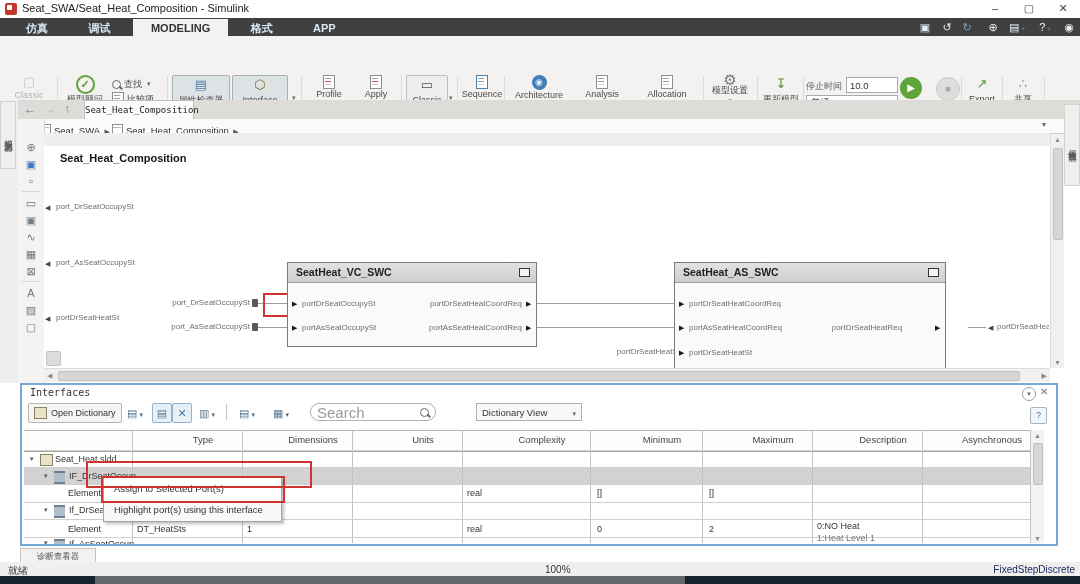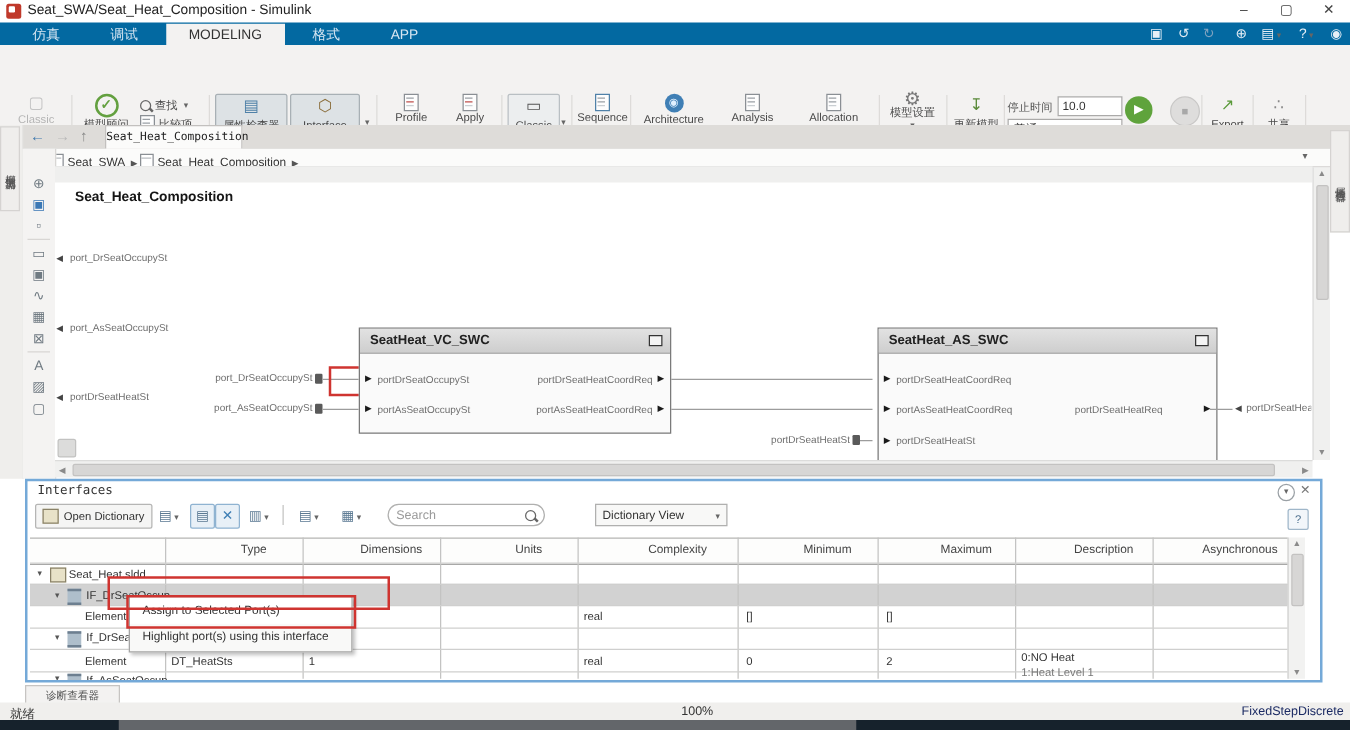--- a/index.html
+++ b/index.html
@@ -6,21 +6,21 @@
   #app{position:relative;width:1080px;height:584px;background:#fff;overflow:hidden;font-family:"Liberation Sans",sans-serif;}
   .abs{position:absolute;}
   .nw{white-space:nowrap;}
   
   .titlebar{left:0;top:0;width:1080px;height:18px;background:#fff;}
   .appicon{left:5px;top:3px;width:12px;height:12px;background:#c0392b;border-radius:2px;}
   .appicon::after{content:"";position:absolute;left:2px;top:2px;width:5px;height:5px;background:#fff;border-radius:1px;}
   .titletext{left:22px;top:2px;font-size:11px;color:#222;}
   .winbtn{top:0;width:26px;height:17px;text-align:center;font-size:11px;color:#444;line-height:17px;}
   
-  .tabrow{left:0;top:18px;width:1080px;height:18px;background:#0369a1;}
+  .tabrow{left:0;top:18px;width:1080px;height:18px;background:#404040;font-weight:bold;}
   .rtab{display:inline-block;height:18px;line-height:18px;padding:0 18px;font-size:11px;color:#d7e6f2;}
   .rtab.active{background:#f3f2f1;color:#333;}
   .qa{top:19px;height:16px;font-size:11px;color:#e7eff6;text-align:center;line-height:16px;width:18px;}
   .qa.dim{color:#7fa3c0;}
   
   .ribbon{left:0;top:36px;width:1080px;height:64px;background:#f3f2f1;border-bottom:1px solid #cfcecd;}
   .gsep{top:40px;width:1px;height:52px;background:#dddbd9;}
   .glabel{top:88px;font-size:8.5px;color:#8f8f8f;text-align:center;}
   .bb{top:39px;height:46px;display:flex;flex-direction:column;align-items:center;justify-content:flex-start;font-size:9px;color:#4a4a4a;text-align:center;line-height:10px;}
   .bb .bicon{width:20px;height:17px;display:flex;align-items:center;justify-content:center;margin-bottom:2px;font-size:13px;}
@@ -76,21 +76,21 @@
   .sbarh{left:44px;top:368px;width:1006px;height:13px;background:#f0f0ef;border-top:1px solid #dcdcdb;}
   .sthumb{background:#d7d6d5;border:1px solid #c3c2c1;border-radius:2px;}
   .sarrow{font-size:7px;color:#8a8a8a;text-align:center;}
   
   .panel{left:20px;top:383px;width:1038px;height:163px;background:#fff;border:2px solid #74a9d8;box-sizing:border-box;}
   .ptitle{font-family:"DejaVu Sans Mono",monospace;font-size:10px;color:#333;}
   .tbtn{height:18px;border:1px solid #b5b5b4;background:#f5f5f4;border-radius:2px;display:flex;align-items:center;font-size:9px;color:#333;padding:0 5px;gap:4px;}
   .ibtn{width:18px;height:18px;border:1px solid transparent;border-radius:2px;text-align:center;line-height:18px;font-size:11px;color:#5c7a93;}
   .ibtn.on{border-color:#8fb3d1;background:#e8f0f7;}
   .searchbox{border:1px solid #b0b0af;border-radius:9px;background:#fff;display:flex;align-items:center;justify-content:space-between;padding:0 6px;}
-  .ph{font-size:10px;color:#9a9a9a;}
+  .ph{font-size:15px;color:#9a9a9a;}
   .dictsel{border:1px solid #b0b0af;background:#f8f8f7;display:flex;align-items:center;justify-content:space-between;font-size:9.5px;color:#333;padding:0 5px;}
   .vline{background:#c3c3c2;width:1px;}
   .hline{background:#cfcfce;height:1px;}
   .hdr{font-size:9.5px;color:#444;text-align:center;padding-left:16px;}
   .cell{font-size:9px;color:#333;}
   .treecaret{font-size:7px;color:#555;}
   .ifacestack{display:inline-block;width:11px;height:9px;border-top:2px solid #6d7f90;border-bottom:2px solid #6d7f90;background:#aebecb;}
   .sldd{display:inline-block;width:11px;height:10px;border:1px solid #8a8268;background:#e8e2c8;}
   .selrow{background:#d2d2d2;}
   .menu{background:#f9f9f8;border:1px solid #a5a5a5;box-shadow:2px 2px 3px rgba(0,0,0,0.25);}
@@ -329,21 +329,21 @@
     <div class="abs arrR" style="left:238px;top:61px;">▶</div>
   </div>
 
   <div class="abs wire" style="left:537px;top:303px;width:161px;height:1px;"></div>
   <div class="abs wire" style="left:537px;top:327px;width:161px;height:1px;"></div>
 
   <div class="abs portlbl" style="left:596px;top:347px;width:84px;text-align:right;">portDrSeatHeatSt</div>
   <div class="abs pstub" style="left:682px;top:348px;"></div>
   <div class="abs wire" style="left:688px;top:352px;width:10px;height:1px;"></div>
 
-  <div class="abs blk" style="left:702px;top:262px;width:270px;height:105px;">
+  <div class="abs blk" style="left:674px;top:262px;width:270px;height:105px;">
     <div class="blkhead nw">SeatHeat_AS_SWC</div>
     <div class="blkbadge"></div>
     <div class="abs arrR" style="left:4px;top:37px;">▶</div>
     <div class="abs portlbl nw" style="left:14px;top:36px;">portDrSeatHeatCoordReq</div>
     <div class="abs arrR" style="left:4px;top:61px;">▶</div>
     <div class="abs portlbl nw" style="left:14px;top:60px;">portAsSeatHeatCoordReq</div>
     <div class="abs arrR" style="left:4px;top:86px;">▶</div>
     <div class="abs portlbl nw" style="left:14px;top:85px;">portDrSeatHeatSt</div>
     <div class="abs portlbl" style="left:130px;top:60px;width:124px;text-align:center;">portDrSeatHeatReq</div>
     <div class="abs arrR" style="left:260px;top:61px;">▶</div>

